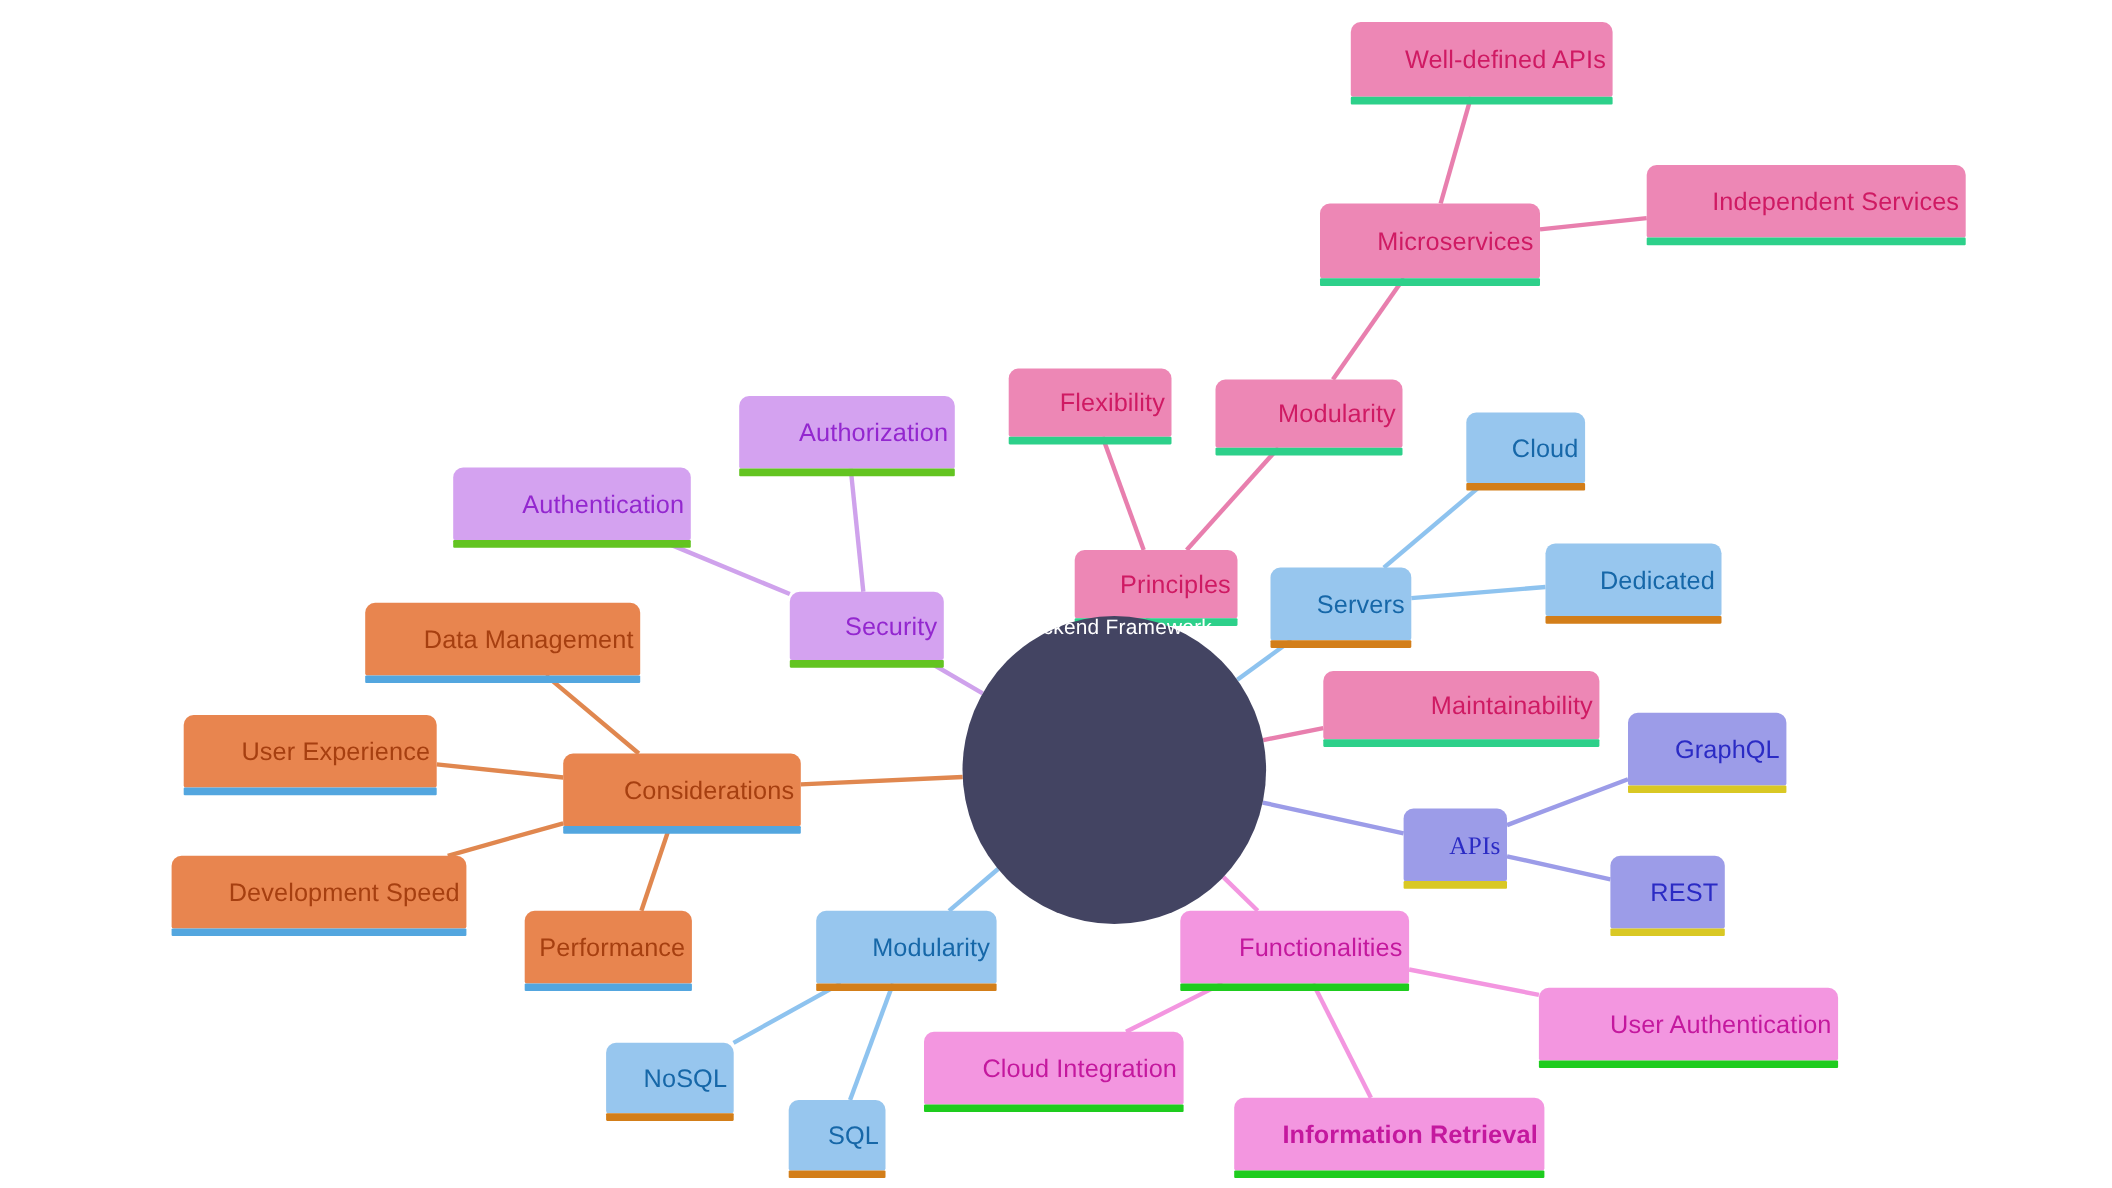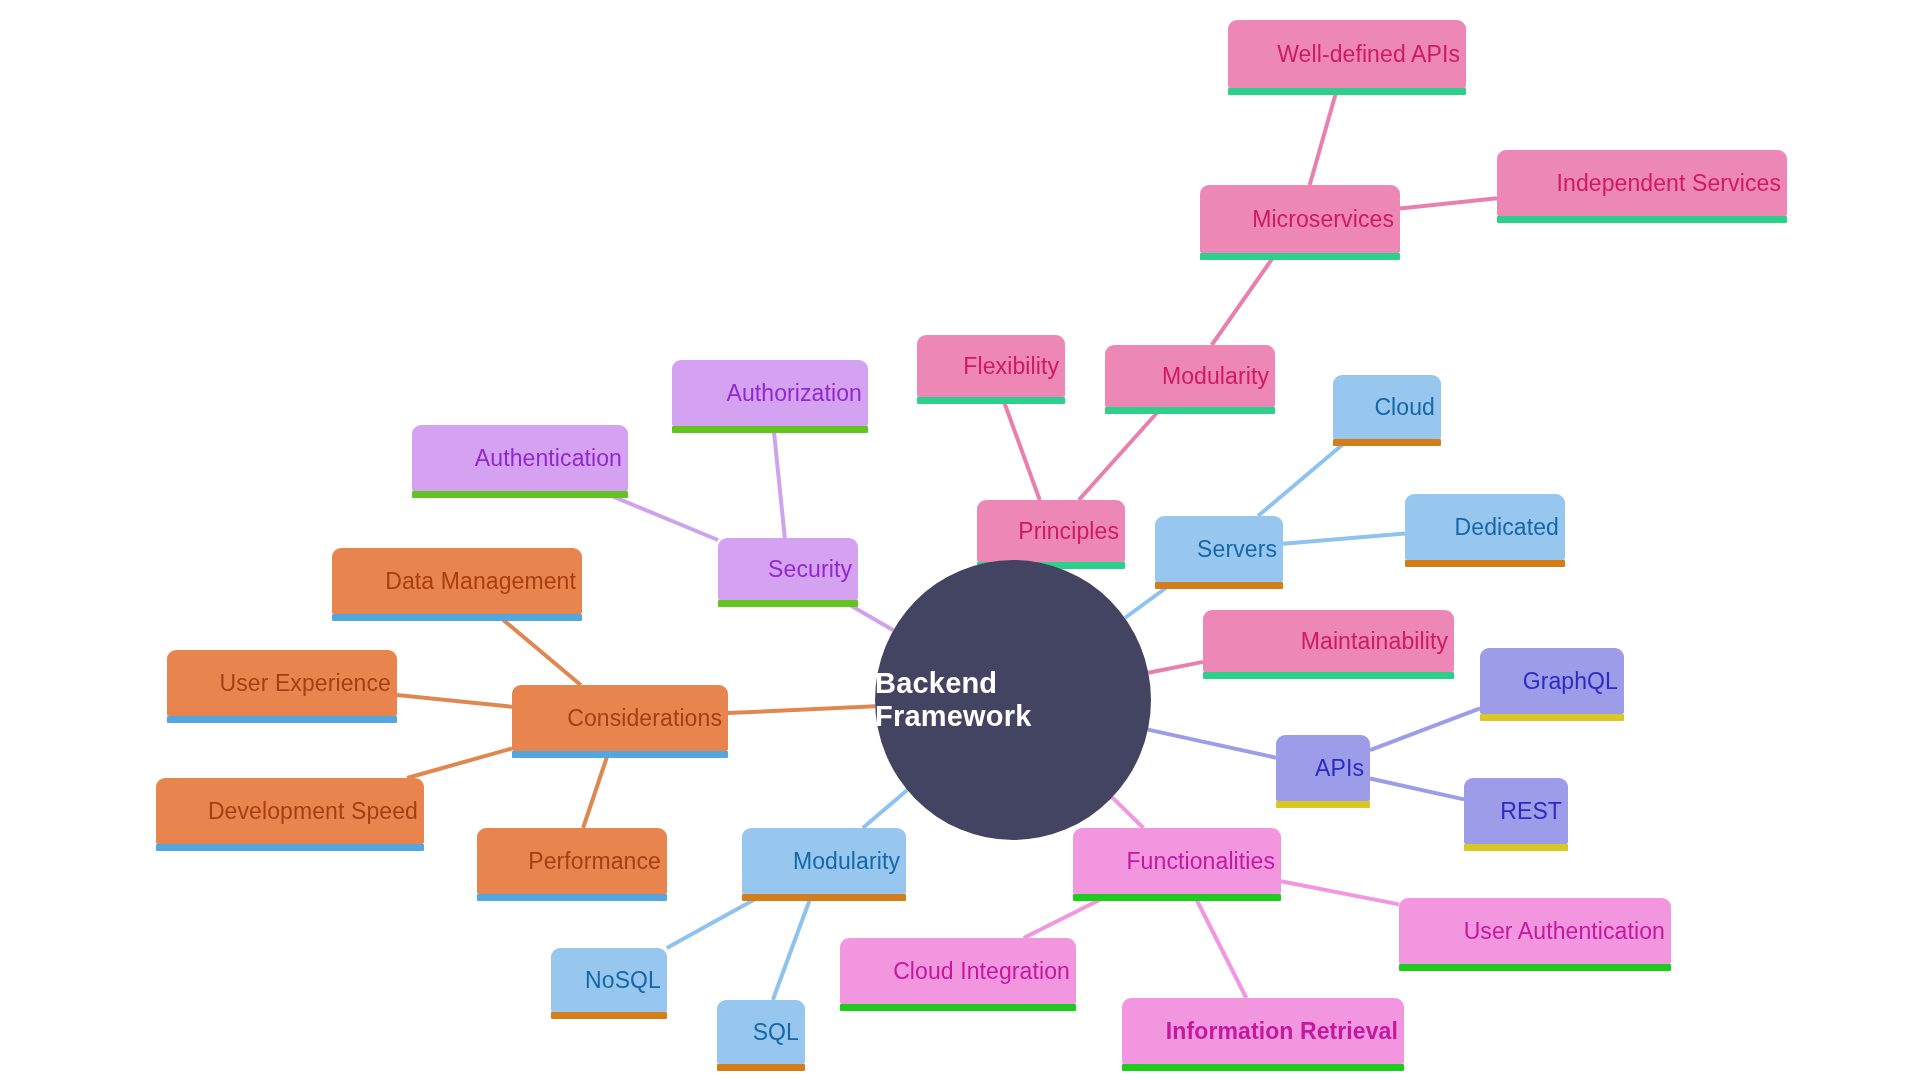--- a/index.html
+++ b/index.html
@@ -50,25 +50,24 @@
     height: 7px;
     border-radius: 1px;
   }
   
   #root-node {
     position: absolute;
     border-radius: 50%;
     background: #434462;
     color: #ffffff;
     display: flex;
-    align-items: center;
+    align-items: flex-start;
     justify-content: center;
-    font-size: 29px;
+    font-size: 19px;
     letter-spacing: 0.2px;
-    font-weight: bold;
   }
 </style>
 </head>
 <body>
 
 <div id="mindmap-canvas">
   <svg id="edge-layer" width="1920" height="1080" viewBox="0 0 1920 1080">
       <line x1="1043.6909215625292" y1="563.506164629804" x2="1044.0295857988165" y2="562" stroke="#e87fae" stroke-width="4" stroke-linecap="butt"></line>
       <line x1="893.3103236785429" y1="630.3140106750627" x2="841.2442748091603" y2="600" stroke="#cfa2ec" stroke-width="4" stroke-linecap="butt"></line>
       <line x1="875.1404260932181" y1="706.3141789575625" x2="728" y2="713.0534351145038" stroke="#e0874f" stroke-width="4" stroke-linecap="butt"></line>
@@ -148,21 +147,21 @@
         <span class="node-underline" style="background: rgb(83, 166, 223);"></span>
       </div>
       <div class="node" style="left: 167px; top: 650px; width: 230px; height: 66px; background: rgb(232, 133, 79); color: rgb(166, 63, 16); font-size: 23px;">
         <span class="node-label">User Experience</span>
         <span class="node-underline" style="background: rgb(83, 166, 223);"></span>
       </div>
       <div class="node" style="left: 156px; top: 778px; width: 268px; height: 66px; background: rgb(232, 133, 79); color: rgb(166, 63, 16); font-size: 23px;">
         <span class="node-label">Development Speed</span>
         <span class="node-underline" style="background: rgb(83, 166, 223);"></span>
       </div>
-      <div class="node" style="left: 477px; top: 828px; width: 190px; height: 66px; background: rgb(232, 133, 79); color: rgb(166, 63, 16); font-size: 23px;">
+      <div class="node" style="left: 477px; top: 828px; width: 152px; height: 66px; background: rgb(232, 133, 79); color: rgb(166, 63, 16); font-size: 23px;">
         <span class="node-label">Performance</span>
         <span class="node-underline" style="background: rgb(83, 166, 223);"></span>
       </div>
       <div class="node" style="left: 1155px; top: 516px; width: 128px; height: 66px; background: rgb(151, 198, 238); color: rgb(22, 103, 168); font-size: 23px;">
         <span class="node-label">Servers</span>
         <span class="node-underline" style="background: rgb(211, 126, 25);"></span>
       </div>
       <div class="node" style="left: 1333px; top: 375px; width: 108px; height: 64px; background: rgb(151, 198, 238); color: rgb(22, 103, 168); font-size: 23px;">
         <span class="node-label">Cloud</span>
         <span class="node-underline" style="background: rgb(211, 126, 25);"></span>
@@ -176,21 +175,21 @@
         <span class="node-underline" style="background: rgb(211, 126, 25);"></span>
       </div>
       <div class="node" style="left: 551px; top: 948px; width: 116px; height: 64px; background: rgb(151, 198, 238); color: rgb(22, 103, 168); font-size: 23px;">
         <span class="node-label">NoSQL</span>
         <span class="node-underline" style="background: rgb(211, 126, 25);"></span>
       </div>
       <div class="node" style="left: 717px; top: 1000px; width: 88px; height: 64px; background: rgb(151, 198, 238); color: rgb(22, 103, 168); font-size: 23px;">
         <span class="node-label">SQL</span>
         <span class="node-underline" style="background: rgb(211, 126, 25);"></span>
       </div>
-      <div class="node" style="left: 1276px; top: 735px; width: 94px; height: 66px; background: rgb(156, 156, 232); color: rgb(43, 43, 196); font-size: 23px;">
+      <div class="node" style="left: 1276px; top: 735px; width: 94px; height: 66px; background: rgb(156, 156, 232); color: rgb(43, 43, 196); font-size: 23px; font-family: Liberation Serif, serif;">
         <span class="node-label">APIs</span>
         <span class="node-underline" style="background: rgb(217, 200, 36);"></span>
       </div>
       <div class="node" style="left: 1480px; top: 648px; width: 144px; height: 66px; background: rgb(156, 156, 232); color: rgb(43, 43, 196); font-size: 23px;">
         <span class="node-label">GraphQL</span>
         <span class="node-underline" style="background: rgb(217, 200, 36);"></span>
       </div>
       <div class="node" style="left: 1464px; top: 778px; width: 104px; height: 66px; background: rgb(156, 156, 232); color: rgb(43, 43, 196); font-size: 23px;">
         <span class="node-label">REST</span>
         <span class="node-underline" style="background: rgb(217, 200, 36);"></span>

